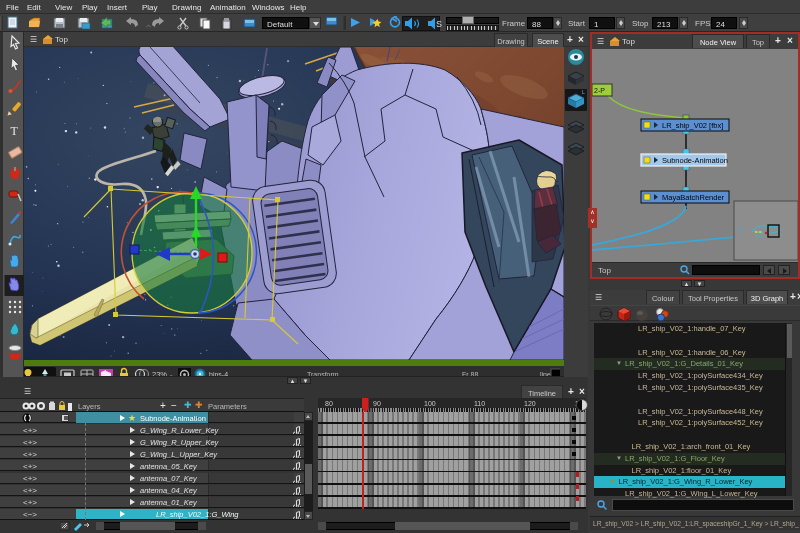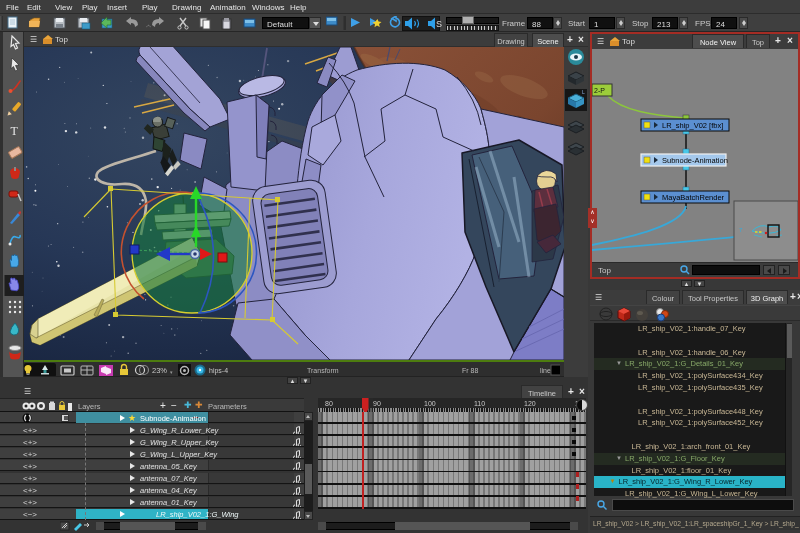--- a/index.html
+++ b/index.html
@@ -18,21 +18,21 @@
 
 #leftstrip{left:0;top:32px;width:24px;height:345px;background:#545454;border-right:1px solid #2a2a2a;border-left:3px solid #303030;}
 
 #vp{left:24px;top:32px;width:564px;height:345px;background:#3c3c3c;}
 #vphead{left:0;top:0;width:564px;height:15px;background:#3c3c3c;border-bottom:1px solid #2e2e2e;}
 .tab{position:absolute;top:1px;height:14px;font-size:7.5px;color:#c9c9c9;background:#424242;border:1px solid #2a2a2a;border-bottom:none;padding:3px 0 0 0;text-align:center;overflow:hidden;white-space:nowrap;}
 .tab.active{background:#4d4d4d;color:#f0f0f0;}
 .pbtn{position:absolute;top:2px;width:10px;height:11px;color:#e8e8e8;font-size:10px;font-weight:bold;text-align:center;line-height:11px;}
 #vpcanvas{left:0;top:15px;width:540px;height:313px;background:#253450;}
 #vprstrip{left:540px;top:15px;width:24px;height:330px;background:#3c3c3c;}
-#vpbottom{left:0;top:328px;width:540px;height:16px;background:#2e2e2e;border-top:2px solid #4d7c0f;}
+#vpbottom{left:0;top:328px;width:540px;height:16px;background:#2e2e2e;border-top:6px solid #4d7c0f;}
 #vpbelow{left:0;top:344px;width:540px;height:1px;background:#222;}
 
 #hsplit{left:0;top:377px;width:590px;height:8px;background:#333;}
 .chev{position:absolute;width:11px;height:7px;background:#454545;border:1px solid #222;color:#ddd;font-size:6px;line-height:6px;text-align:center;}
 
 #tl{left:0;top:385px;width:589px;height:148px;background:#333;}
 #tlhead{left:0;top:0;width:589px;height:13px;}
 #tlcols{left:0;top:13px;width:304px;height:14px;background:#3a3a3a;border-top:1px solid #222;border-bottom:1px solid #111;color:#b8b8b8;font-size:7.5px;}
 .tlrow{position:absolute;left:0;width:304px;height:11.1px;background:#3f3f3f;border-bottom:1px solid #141414;}
 .tlrow:before{content:"";position:absolute;left:208px;top:0;width:85px;height:100%;background:#383838;border-left:1px solid #2a2a2a;z-index:0;}

